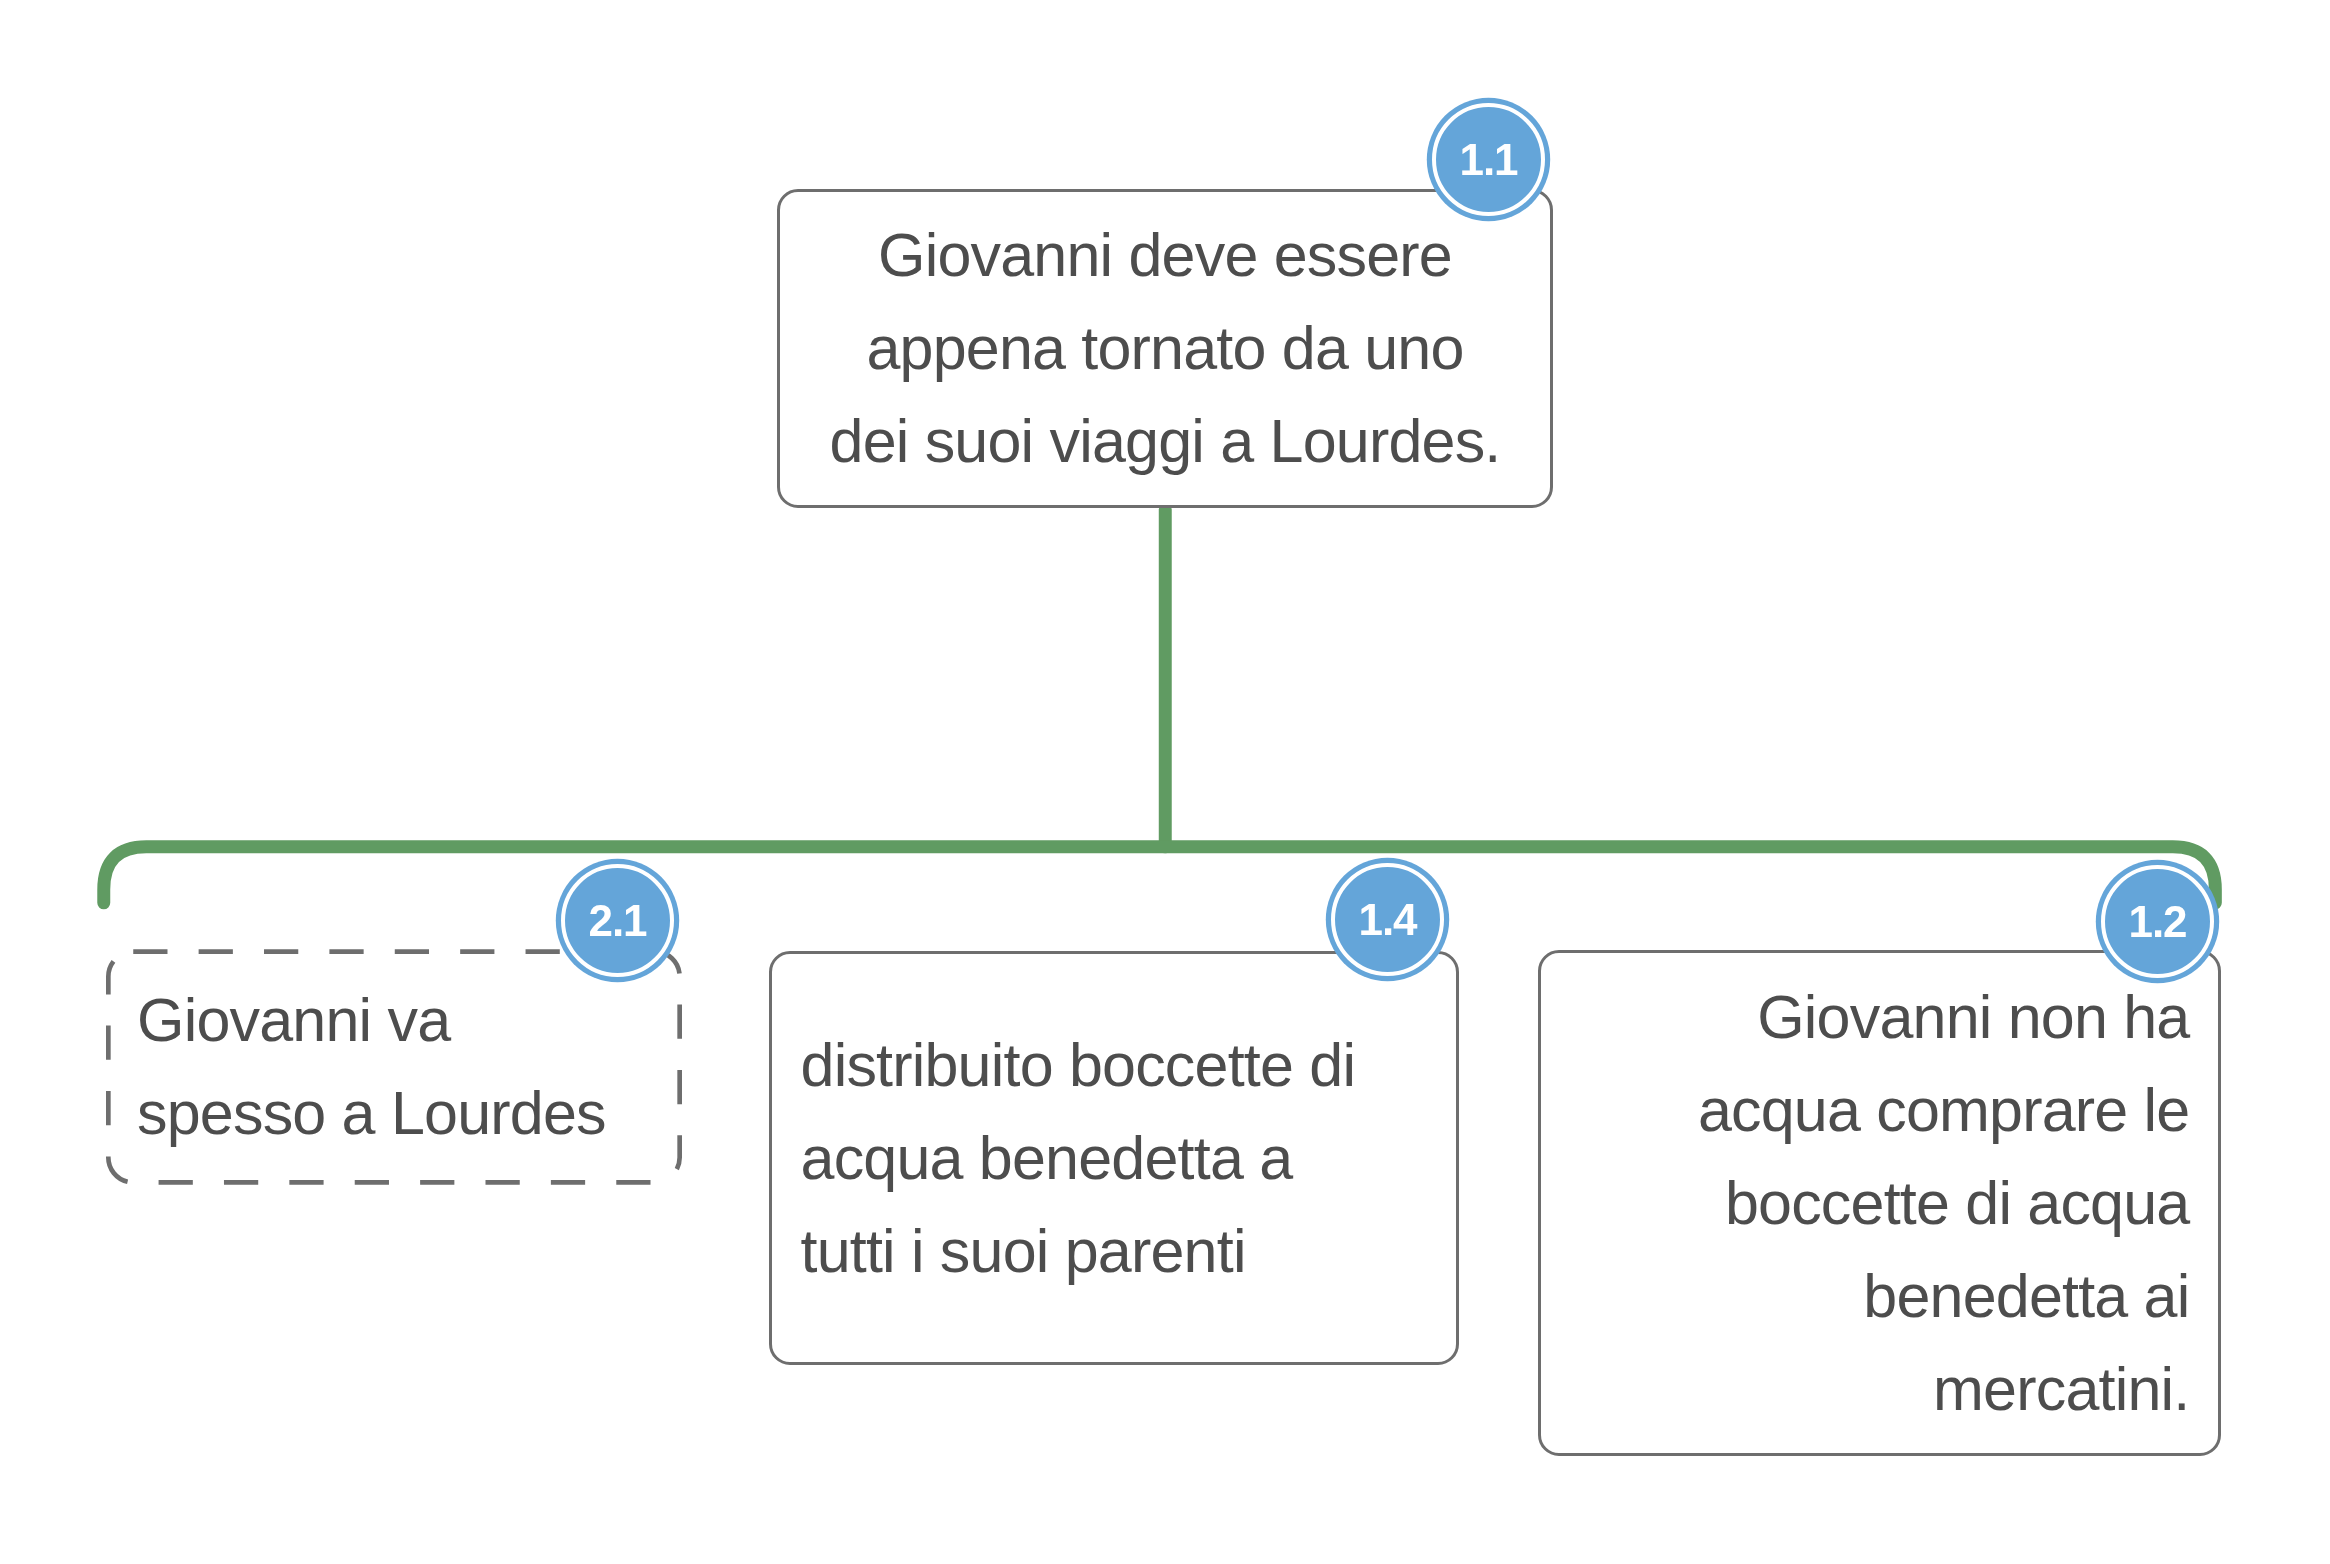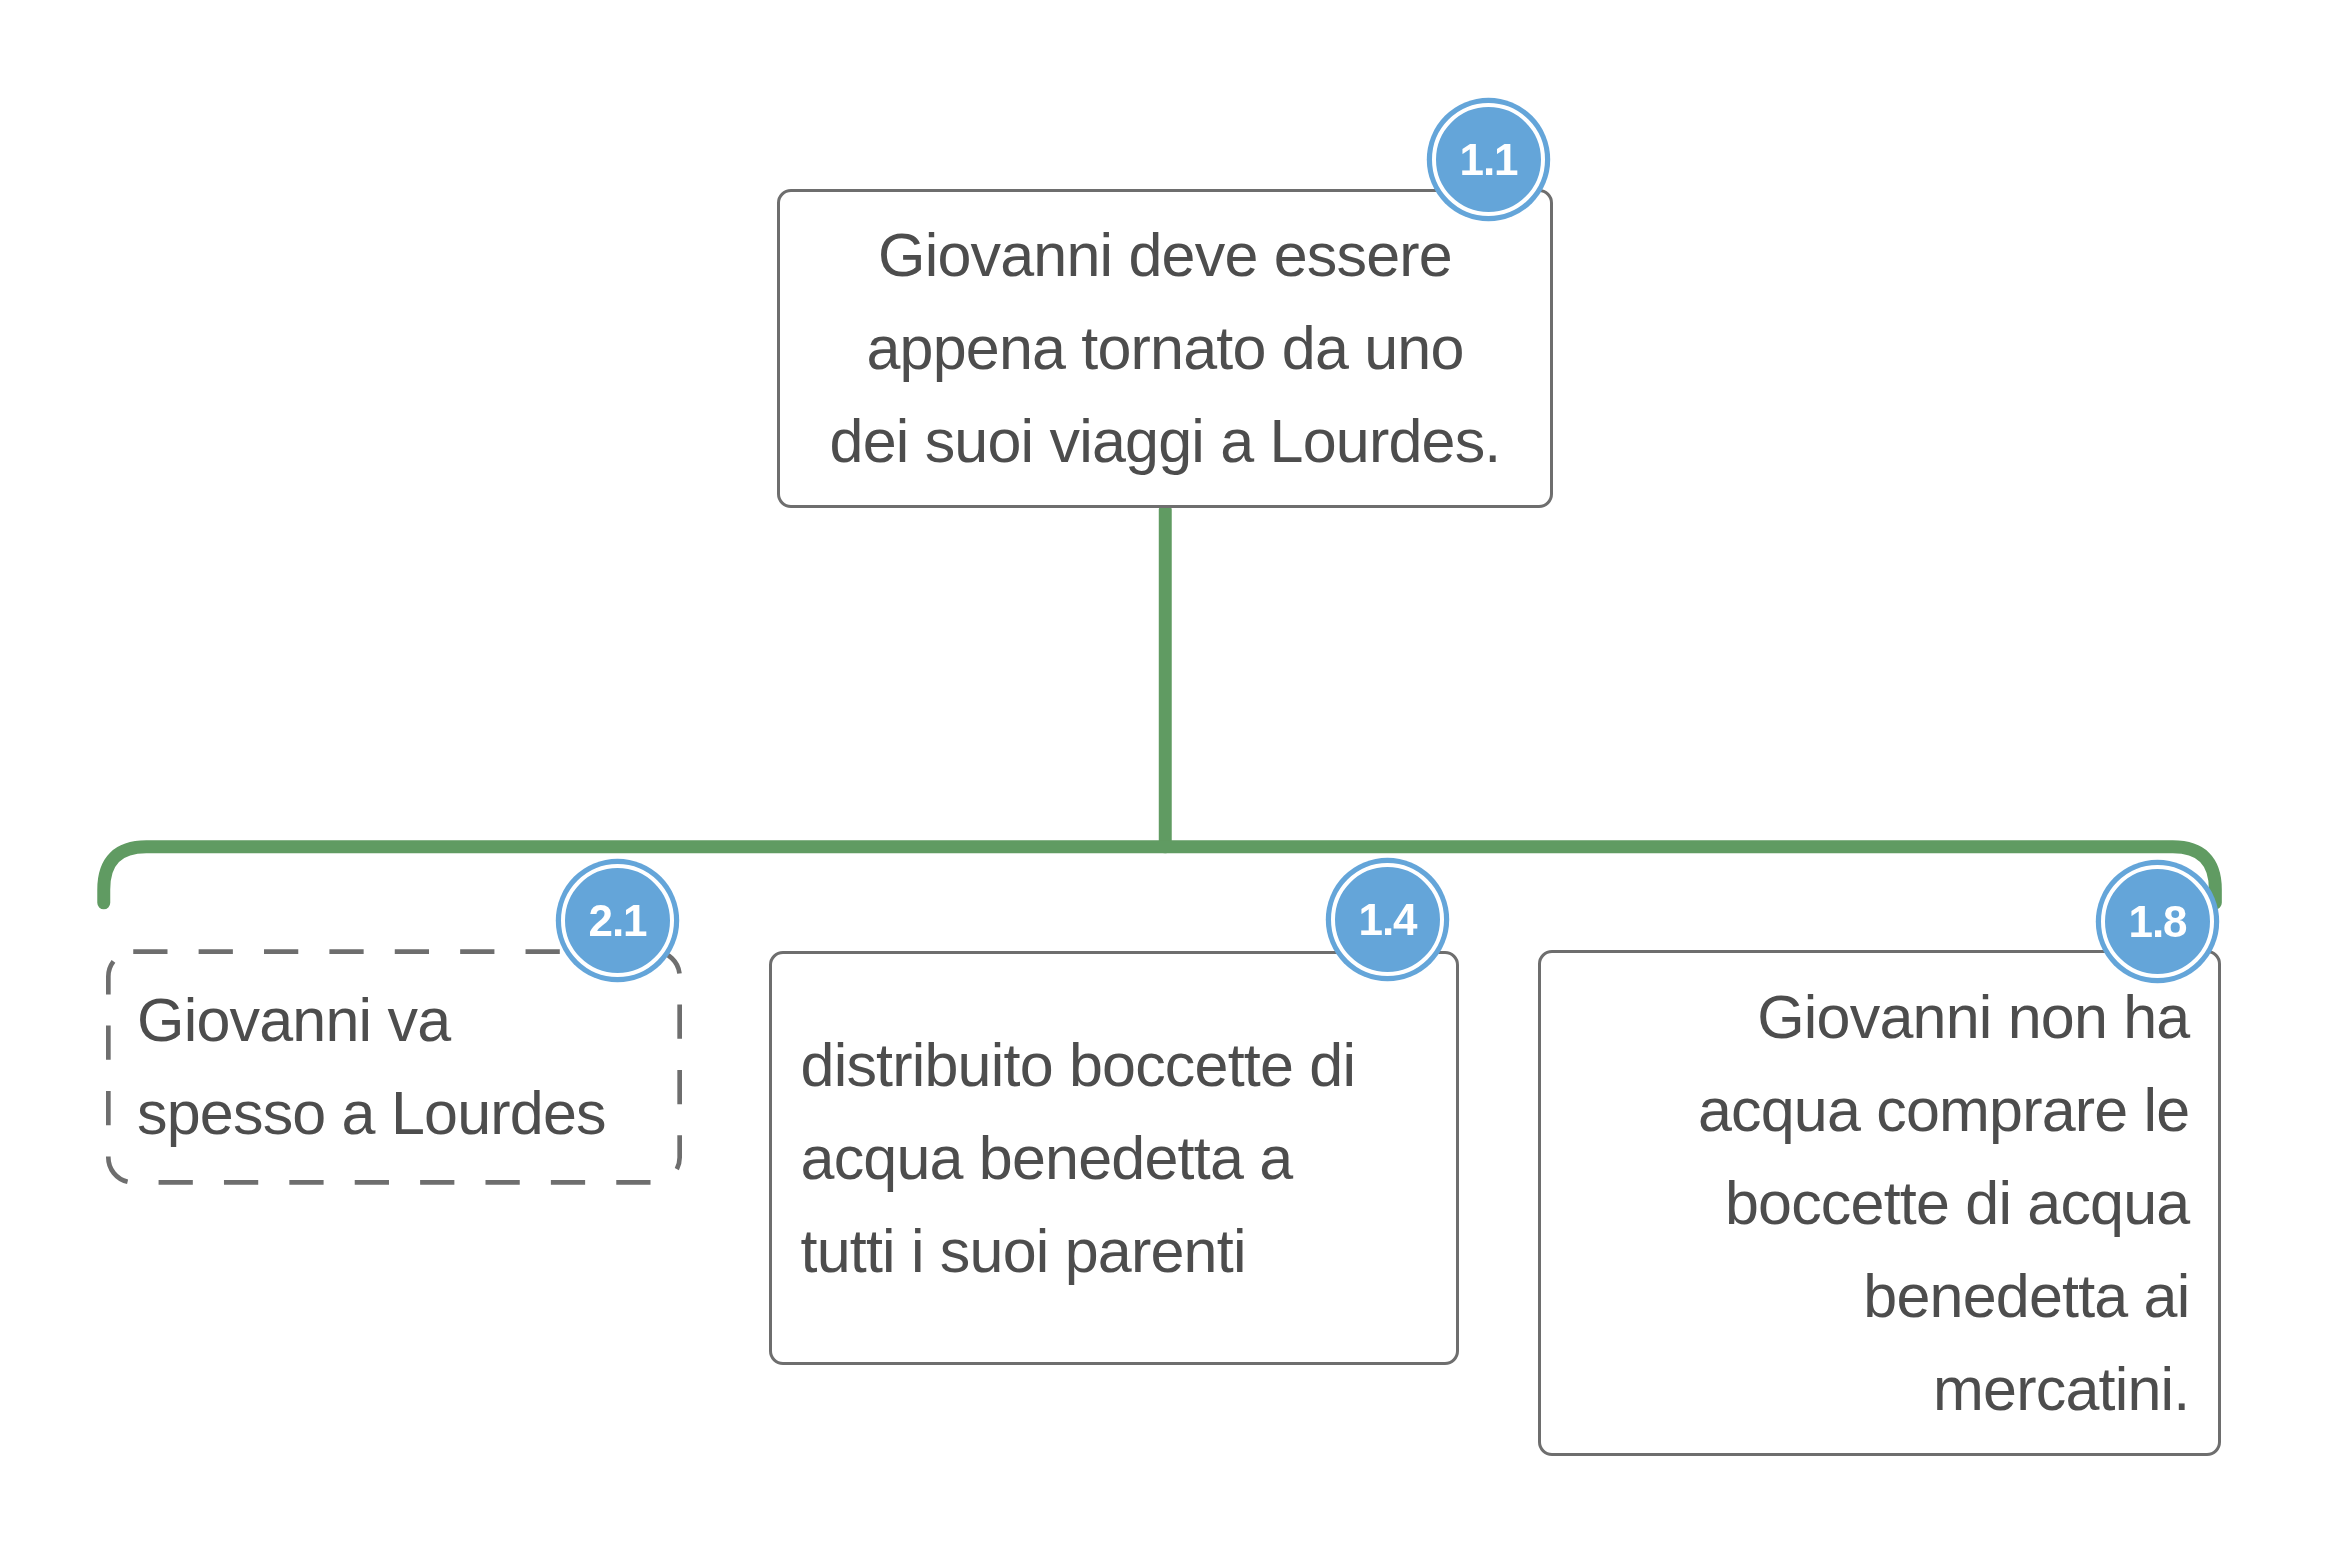--- a/index.html
+++ b/index.html
@@ -19,21 +19,21 @@
   .connector-path{
     fill:none;
     stroke:var(--connector-green,#609b62);
     stroke-width:25px;
     stroke-linecap:round;
   }
   .box{
     position:absolute;
     background:#ffffff;
     border:3.6px solid var(--border-gray,#6e6e6e);
-    border-radius:14px;
+    border-radius:21px;
     box-sizing:border-box;
     display:flex;
     flex-direction:column;
     justify-content:center;
     color:var(--text-gray,#4d4d4d);
     font-size:61px;
     line-height:93px;
     letter-spacing:-0.8px;
     z-index:1;
   }
@@ -109,16 +109,16 @@
   </div>
   <div class="badge" style="left:1331px;top:863px;">1.4</div>
 
   <div class="box left-text" style="left:1538px;top:950px;width:683px;height:506px;text-align:right;">
     <div class="line">Giovanni non ha</div>
     <div class="line">acqua comprare le</div>
     <div class="line">boccette di acqua</div>
     <div class="line">benedetta ai</div>
     <div class="line">mercatini.</div>
   </div>
-  <div class="badge" style="left:2101px;top:865px;">1.8</div>
+  <div class="badge" style="left:2101px;top:865px;">1.2</div>
 
 </div>
 
 
 </body></html>

